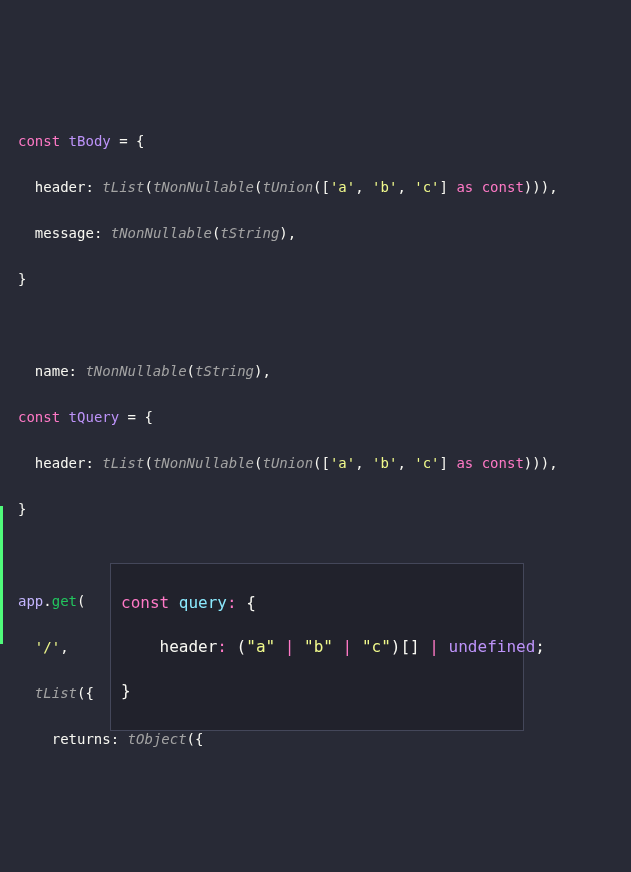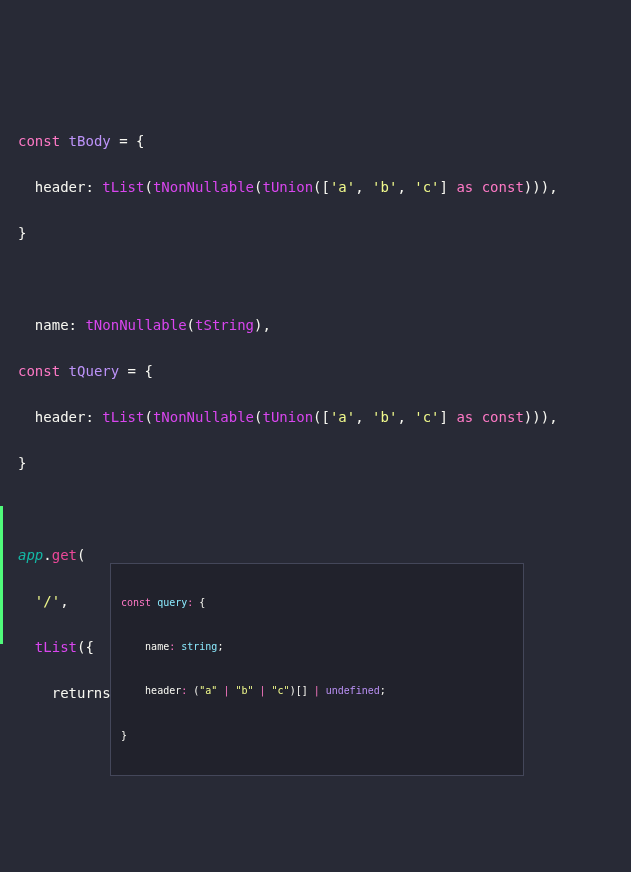--- a/index.html
+++ b/index.html
@@ -12,59 +12,60 @@
     width: 631px;
     height: 872px;
     overflow: hidden;
     position: relative;
     white-space: pre;
     padding: 15px 0 0 4px;
   }
   .code { padding-left: 14px; position: relative; }
   .line { display: block; }
   .kw { color: #ff79c6; }       
-  .fn { color: #d946ef; }      
+  .fn { color: #a3a3a3; font-style: italic; }      
   .decl { color: #bd93f9; }     
   .str { color: #f1fa8c; }      
   .punc { color: #f8f8f2; }
   .prop { color: #f8f8f2; }   
-  .method { color: #ec4899; }
-  .obj { color: #14b8a6; font-style: italic; }
+  .method { color: #22c55e; }
+  .obj { color: #c4b5fd; }
   .green-gutter {
     position: absolute;
     left: 0;
     top: 0;
     width: 3px;
     background: #50fa7b;
   }
   .tooltip {
     position: absolute;
     background: #21222c;
     border: 1px solid #44475a;
     padding: 6px 10px;
-    font-size: 10px;
+    font-size: 16px;
     line-height: 22px;
     z-index: 10;
   }
   .tt-kw { color: #ff79c6; }
   .tt-name { color: #8be9fd; }
   .tt-type { color: #8be9fd; }
   .tt-str { color: #f1fa8c; }
   .tt-op { color: #ff79c6; }
   .tt-prop { color: #f8f8f2; }
-  .tt-undef { color: #bd93f9; font-family: Liberation Mono, monospace; }
+  .tt-undef { color: #bd93f9; }
 </style>
 </head>
 <body>
 
 
 
 <div class="code">
 <span class="line"><span class="kw">const</span> <span class="decl">tBody</span><span class="punc"> = {</span></span>
 <span class="line"><span>  </span><span class="prop">header</span><span>: </span><span class="fn">tList</span><span>(</span><span class="fn">tNonNullable</span><span>(</span><span class="fn">tUnion</span><span>([</span><span class="str">'a'</span><span>, </span><span class="str">'b'</span><span>, </span><span class="str">'c'</span><span>] </span><span class="kw">as</span><span> </span><span class="kw">const</span><span>))),</span></span>
+<span class="line"><span>  </span><span class="prop">message</span><span>: </span><span class="fn">tNonNullable</span><span>(</span><span class="fn">tString</span><span>),</span></span>
 <span class="line"><span>}</span></span>
 <span class="line"><span></span>&nbsp;</span>
 <span class="line"><span>  </span><span class="prop">name</span><span>: </span><span class="fn">tNonNullable</span><span>(</span><span class="fn">tString</span><span>),</span></span>
 <span class="line"><span class="kw">const</span> <span class="decl">tQuery</span><span> = {</span></span>
 <span class="line"><span>  </span><span class="prop">header</span><span>: </span><span class="fn">tList</span><span>(</span><span class="fn">tNonNullable</span><span>(</span><span class="fn">tUnion</span><span>([</span><span class="str">'a'</span><span>, </span><span class="str">'b'</span><span>, </span><span class="str">'c'</span><span>] </span><span class="kw">as</span><span> </span><span class="kw">const</span><span>))),</span></span>
 <span class="line"><span>}</span></span>
 <span class="line"><span></span>&nbsp;</span>
 <span class="line"><span class="obj">app</span><span>.</span><span class="method">get</span><span>(</span></span>
 <span class="line"><span>  </span><span class="str">'/'</span><span>,</span></span>
 <span class="line"><span>  </span><span class="fn">tList</span><span>({</span></span>
@@ -87,19 +88,18 @@
 
 
 
 
 </div>
 
 <div class="green-gutter" style="top: 506px; height: 138px;"></div>
 
 <div class="tooltip" style="left:110px; top:563px; width:414px;">
 <span class="line"><span class="tt-kw">const</span><span> </span><span class="tt-name">query</span><span class="tt-op">:</span><span> </span><span>{</span></span>
-<span class="line"><span>    </span><span class="tt-prop">name</span><span class="tt-op">:</span><span> </span><span class="tt-type">string</span><span>;</span></span>
 <span class="line"><span>    </span><span class="tt-prop">header</span><span class="tt-op">:</span><span> </span><span>(</span><span class="tt-str">"a"</span><span class="tt-op"> | </span><span class="tt-str">"b"</span><span class="tt-op"> | </span><span class="tt-str">"c"</span><span>)[]</span><span class="tt-op"> | </span><span class="tt-undef">undefined</span><span>;</span></span>
 <span class="line"><span>}</span></span>
 </div>
 
 
 
 
 </body></html>

